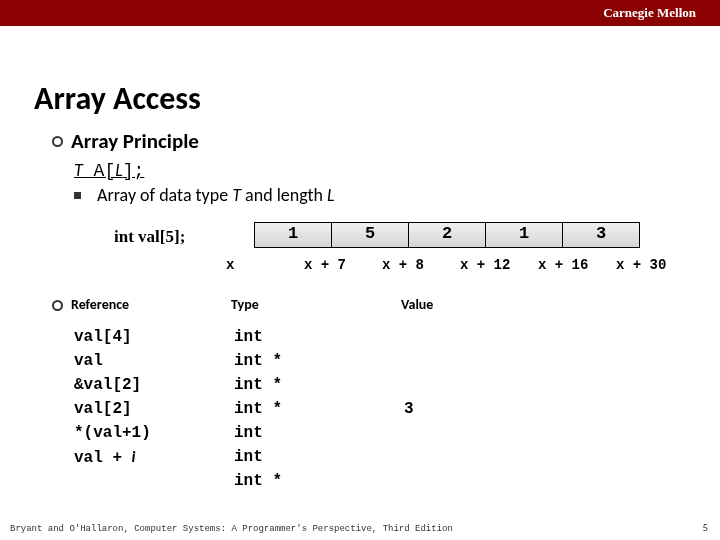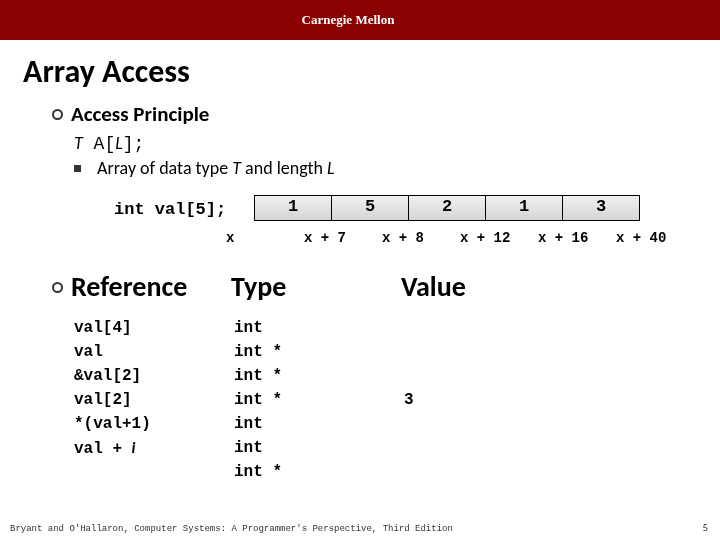--- a/index.html
+++ b/index.html
@@ -4,71 +4,72 @@
 <style>
   * { margin: 0; padding: 0; box-sizing: border-box; }
   body {
     font-family: Calibri, "Segoe UI", Arial, sans-serif;
     width: 720px;
     height: 540px;
     background: #fff;
     position: relative;
   }
   .topbar {
-    height: 40px;
+    height: 26px;
     background: #8b0000;
     display: flex;
     align-items: center;
-    justify-content: center;
+    justify-content: flex-end;
     padding-right: 24px;
   }
   .topbar-text {
     color: #fff;
     font-family: "Times New Roman", serif;
     font-weight: bold;
     font-size: 13px;
   }
   .slide-title {
     font-size: 32px;
     font-weight: bold;
     color: #000;
-    padding: 12px 0 10px 23px;
+    padding: 12px 0 10px 34px;
+    margin-top: 41px;
   }
   .content { padding: 0 44px 0 52px; }
   .sec-head {
     display: flex;
     align-items: center;
     gap: 8px;
     margin-bottom: 4px;
   }
   .bullet-ring {
     width: 11px; height: 11px; border: 2.5px solid #333; border-radius: 50%;
     flex: 0 0 auto;
   }
   .sec-head-text { font-size: 21px; font-weight: bold; }
   .principle-block { padding-left: 22px; font-size: 18px; line-height: 1.35; }
-  .row-decl { font-family: inherit; }
+  .row-decl { font-family: inherit; text-decoration: underline; }
   .tt { font-family: "Courier New", monospace; }
   .ital { font-style: italic; }
   .sub-bullet {
     display: flex; align-items: flex-start; gap: 16px;
   }
   .sq { width: 7px; height: 7px; background: #333; margin-top: 9px; flex: 0 0 auto; }
   .sub-bullet-text { font-size: 18px; }
 
   .array-fig {
     margin: 14px 0 6px 40px;
     position: relative;
     height: 66px;
     width: 560px;
   }
   .array-decl {
     position: absolute;
     left: 0; top: 4px;
-    font-family: Liberation Mono, monospace;
+    font-family: Liberation Serif, serif;
     font-weight: bold;
     font-size: 17px;
   }
   .cells {
     position: absolute;
     left: 140px; top: 0;
     display: flex;
   }
   .cell {
     width: 78px; height: 26px;
@@ -97,21 +98,21 @@
     display: flex;
     padding-left: 22px;
     margin-top: 10px;
     gap: 0;
   }
   .col { display: flex; flex-direction: column; }
   .col-ref { width: 160px; }
   .col-type { width: 170px; }
   .col-val { width: 120px; justify-content: center; }
   .col-head {
-    font-size: 28px; font-weight: bold; margin-bottom: 2px;
+    font-size: 14px; font-weight: bold; margin-bottom: 2px;
   }
   .col .r {
     font-family: "Courier New", monospace;
     font-weight: bold;
     font-size: 16px;
     line-height: 1.5;
   }
   .col .r .ital { font-family: Calibri, Arial, sans-serif; font-style: italic; font-weight: bold; }
 
   .footer {
@@ -132,21 +133,21 @@
 <div class="topbar">
   <span class="topbar-text">Carnegie Mellon</span>
 </div>
 
 <div class="slide-title">Array Access</div>
 
 <div class="content">
 
   <div class="sec-head">
     <span class="bullet-ring"></span>
-    <span class="sec-head-text">Access Principle</span>
+    <span class="sec-head-text">Array Principle</span>
   </div>
 
   <div class="principle-block">
     <div class="row-decl">
       <span class="ital">T</span><span class="tt"> A[</span><span class="ital">L</span><span class="tt">];</span>
     </div>
     <div class="sub-bullet">
       <span class="sq"></span>
       <span class="sub-bullet-text">
         <span>Array of data type </span><span class="ital">T</span><span> and length </span><span class="ital">L</span>
@@ -161,21 +162,21 @@
         <div class="cell">2</div>
         <div class="cell">1</div>
         <div class="cell">3</div>
       </div>
       <div class="addr-row">
         <span class="addr-item">x</span>
         <span class="addr-item">x + 7</span>
         <span class="addr-item">x + 8</span>
         <span class="addr-item">x + 12</span>
         <span class="addr-item">x + 16</span>
-        <span class="addr-item">x + 40</span>
+        <span class="addr-item">x + 30</span>
       </div>
     </div>
   </div>
 
   <div class="ref-section">
     <div class="sec-head">
       <span class="bullet-ring"></span>
       <div class="columns" style="padding-left:0; margin-top:0; width:100%;">
         <div class="col col-ref">
             <span class="col-head">Reference</span>

